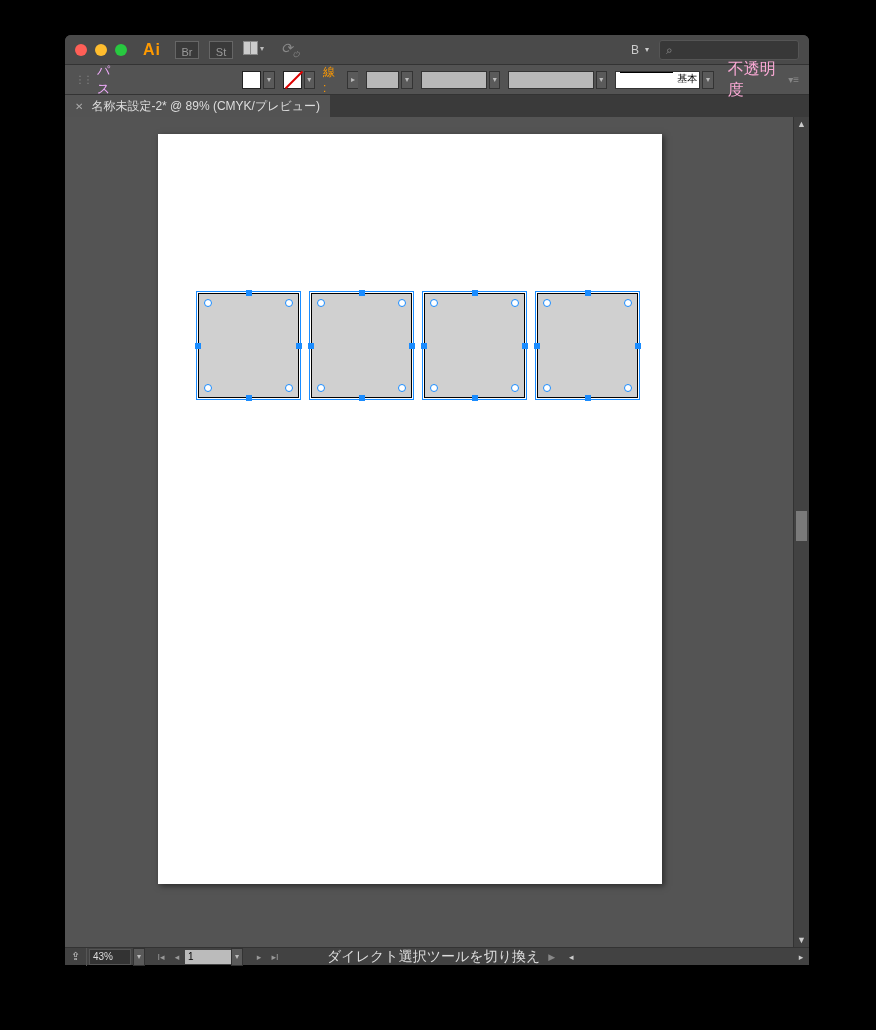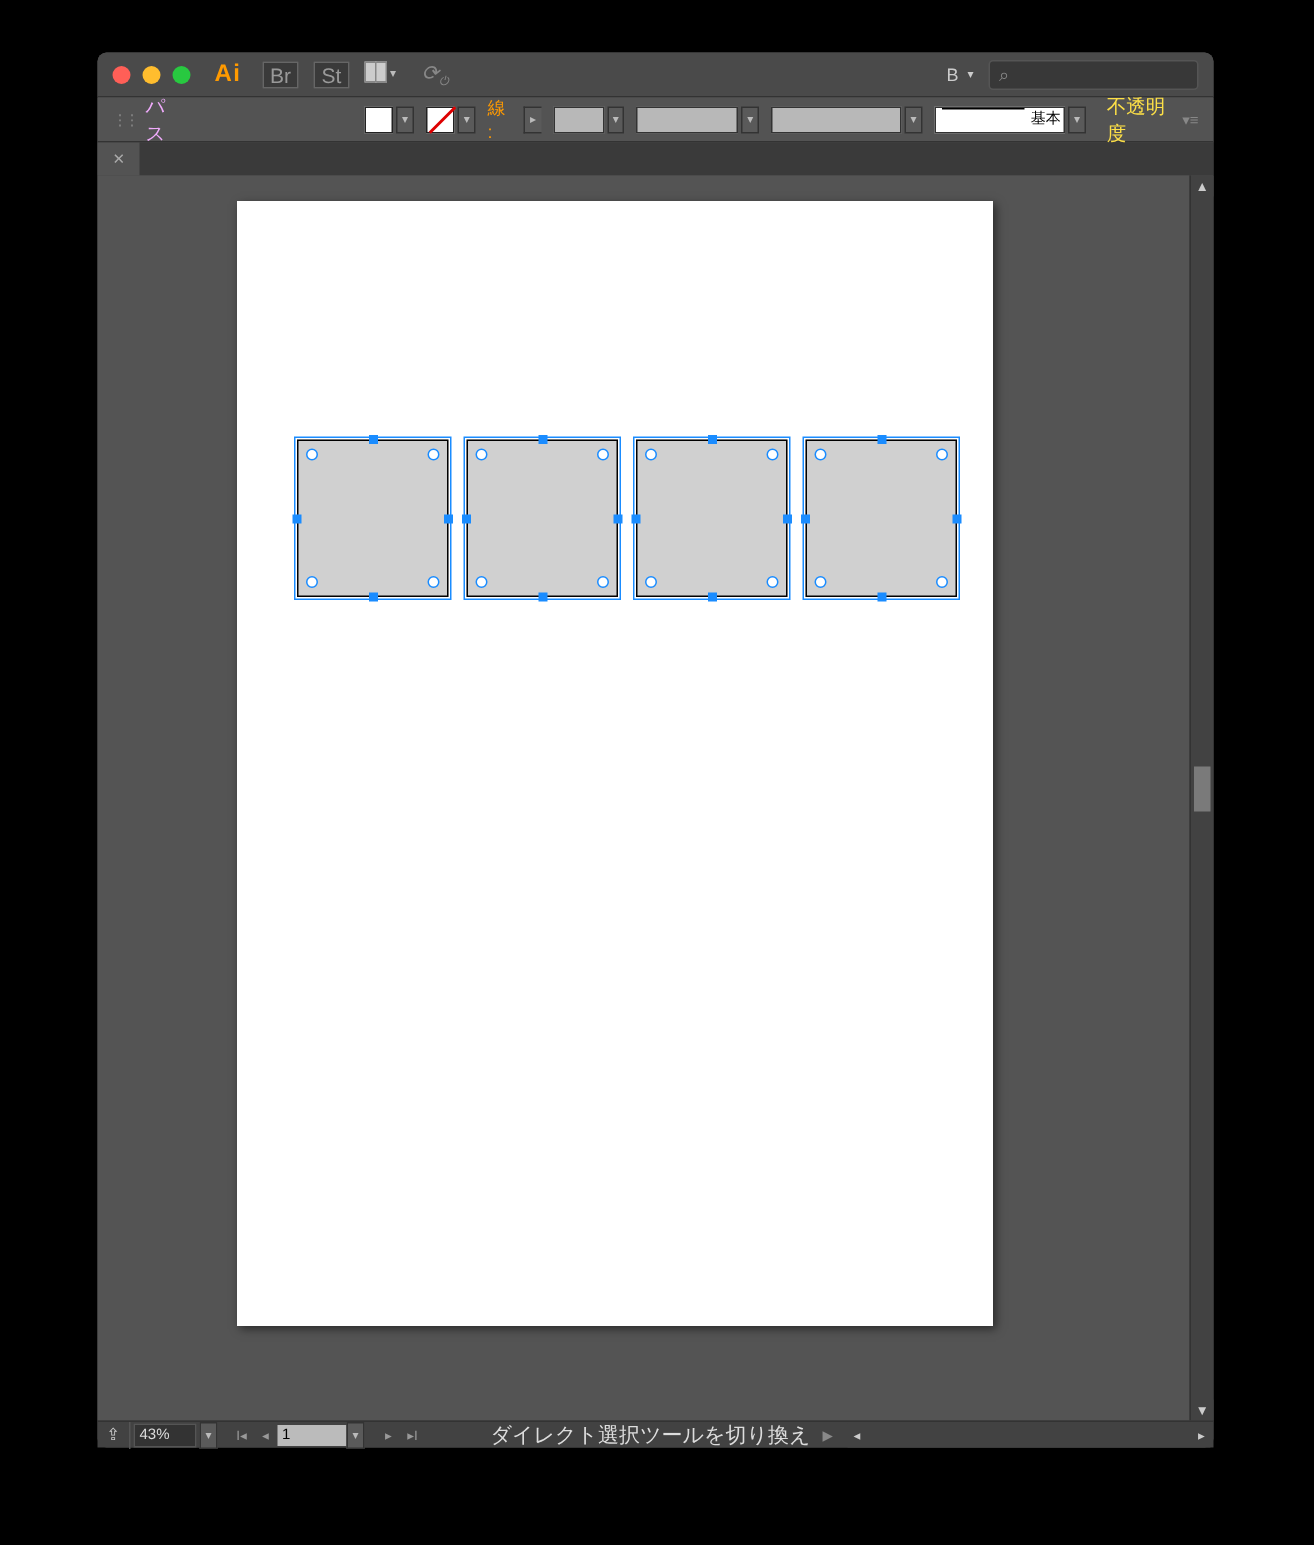--- a/index.html
+++ b/index.html
@@ -3,42 +3,42 @@
 <meta charset="utf-8">
 <style>
 *{margin:0;padding:0;box-sizing:border-box;font-family:"Hiragino Kaku Gothic Pro","Meiryo",sans-serif;user-select:none}
 body{background:#000;width:876px;height:1030px;overflow:hidden}
 .window{position:absolute;left:65px;top:35px;width:744px;height:930px;background:#4a4a4a;border-radius:6px;box-shadow:0 10px 30px rgba(0,0,0,.6)}
 .titlebar{height:30px;background:#4a4a4a;border-radius:6px 6px 0 0;display:flex;align-items:center;padding:0 10px;border-bottom:1px solid #333}
 .traffic{display:flex;gap:8px;align-items:center;margin-right:16px}
 .dot{width:12px;height:12px;border-radius:50%}
 .red{background:#ff5f57}.yellow{background:#ffbd2e}.green{background:#28c940}
 .ai-logo{color:#ff9a00;font-weight:bold;font-size:16px;margin-right:14px;letter-spacing:1px}
-.tb-btn{width:24px;height:18px;border:1px solid #666;background:#3a3a3a;margin-right:10px;display:flex;align-items:flex-end;justify-content:center;color:#999;font-size:14px}
+.tb-btn{width:24px;height:18px;border:1px solid #666;background:#3a3a3a;margin-right:10px;display:flex;align-items:flex-end;justify-content:center;color:#999;font-size:11px}
 .layout-icon{width:24px;height:18px;margin-right:10px;display:flex}
 .layout-icon div{border:1px solid #888;background:#ccc;margin-right:-1px}
 .sync-icon{color:#888;font-style:italic;font-size:14px;margin-left:4px}
 .title-right{margin-left:auto;display:flex;align-items:center;gap:10px}
 .ws-select{color:#ccc;font-size:12px;display:flex;align-items:center;gap:6px}
 .search-box{width:140px;height:20px;background:#383838;border:1px solid #555;border-radius:3px;display:flex;align-items:center;padding:0 6px}
 .search-box span{color:#888;font-size:12px}
 .controlbar{height:30px;background:#535353;display:flex;align-items:center;padding:0 10px;border-bottom:1px solid #333}
 .grip{color:#888;font-size:10px;margin-right:6px;letter-spacing:-2px}
 .ctrl-label{color:#f0abfc;font-size:13px;margin-right:120px}
 .fill-swatch{width:20px;height:18px;background:#fff;border:1px solid #222;margin-right:2px}
 .dd-arrow{width:12px;height:18px;background:#5a5a5a;border:1px solid #333;display:flex;align-items:center;justify-content:center;color:#bbb;font-size:8px;margin-right:8px}
 .stroke-swatch{width:20px;height:18px;background:#fff;position:relative;border:1px solid #222;margin-right:2px}
 .stroke-swatch::after{content:"";position:absolute;left:-2px;top:7px;width:24px;height:2px;background:#d00;transform:rotate(-45deg)}
 .orange-label{color:#ff9a00;font-size:12px;margin-right:6px}
 .value-box{height:18px;background:#b8b8b8;border:1px solid #333;margin-right:2px}
 .value-box.w1{width:35px}.value-box.w2{width:70px}.value-box.w3{width:90px}
 .brush-box{width:90px;height:18px;background:#fff;border:1px solid #333;display:flex;align-items:flex-start;margin-right:2px}
 .brush-box .line{flex:1;height:1px;background:#000;margin:0 4px}
 .brush-box .txt{font-size:10px;color:#000;margin-right:2px}
-.opacity-label{color:#fde047;font-size:13px;margin-left:6px}
+.opacity-label{color:#f9a8d4;font-size:16px;margin-left:6px}
 .ctrl-right{margin-left:auto;color:#888;font-size:10px}
 .tabbar{height:22px;background:#3a3a3a;display:flex;align-items:center}
 .doc-tab{height:22px;background:#535353;display:flex;align-items:center;padding:0 10px;color:#ddd;font-size:12px;gap:8px}
 .doc-tab .x{color:#aaa;font-size:10px}
 .canvas-area{position:absolute;left:0;top:82px;right:16px;bottom:18px;background:#545454;overflow:hidden}
 .artboard{position:absolute;left:93px;top:17px;width:504px;height:750px;background:#fff;box-shadow:2px 2px 6px rgba(0,0,0,.5)}
 .shape{position:absolute;background:#d0d0d0;border:1px solid #000}
 .sel{position:absolute;border:1.5px solid #1a8cff}
 .anchor{position:absolute;width:8px;height:8px;border:1.5px solid #1a8cff;background:#fff;border-radius:50%}
 .handle{position:absolute;width:6px;height:6px;background:#1a8cff}
@@ -111,20 +111,21 @@
       <span class="txt">基本</span>
     </div>
     <div class="dd-arrow">▾</div>
     <span class="opacity-label">不透明度</span>
     <div class="ctrl-right">▾≡</div>
   </div>
 
   <div class="tabbar">
     <div class="doc-tab">
       <span class="x">✕</span>
+      <span>名称未設定-2* @ 89% (CMYK/プレビュー)</span>
     </div>
   </div>
 
   <div class="canvas-area">
     <div class="artboard">
 
       <div id="shapes-host">
           <div class="shape" style="left: 40px; top: 159px; width: 101px; height: 105px;"></div>
           <div class="sel" style="left: 38px; top: 157px; width: 105px; height: 109px;"></div>
           <div class="anchor" style="left: 46px; top: 165px;"></div>

